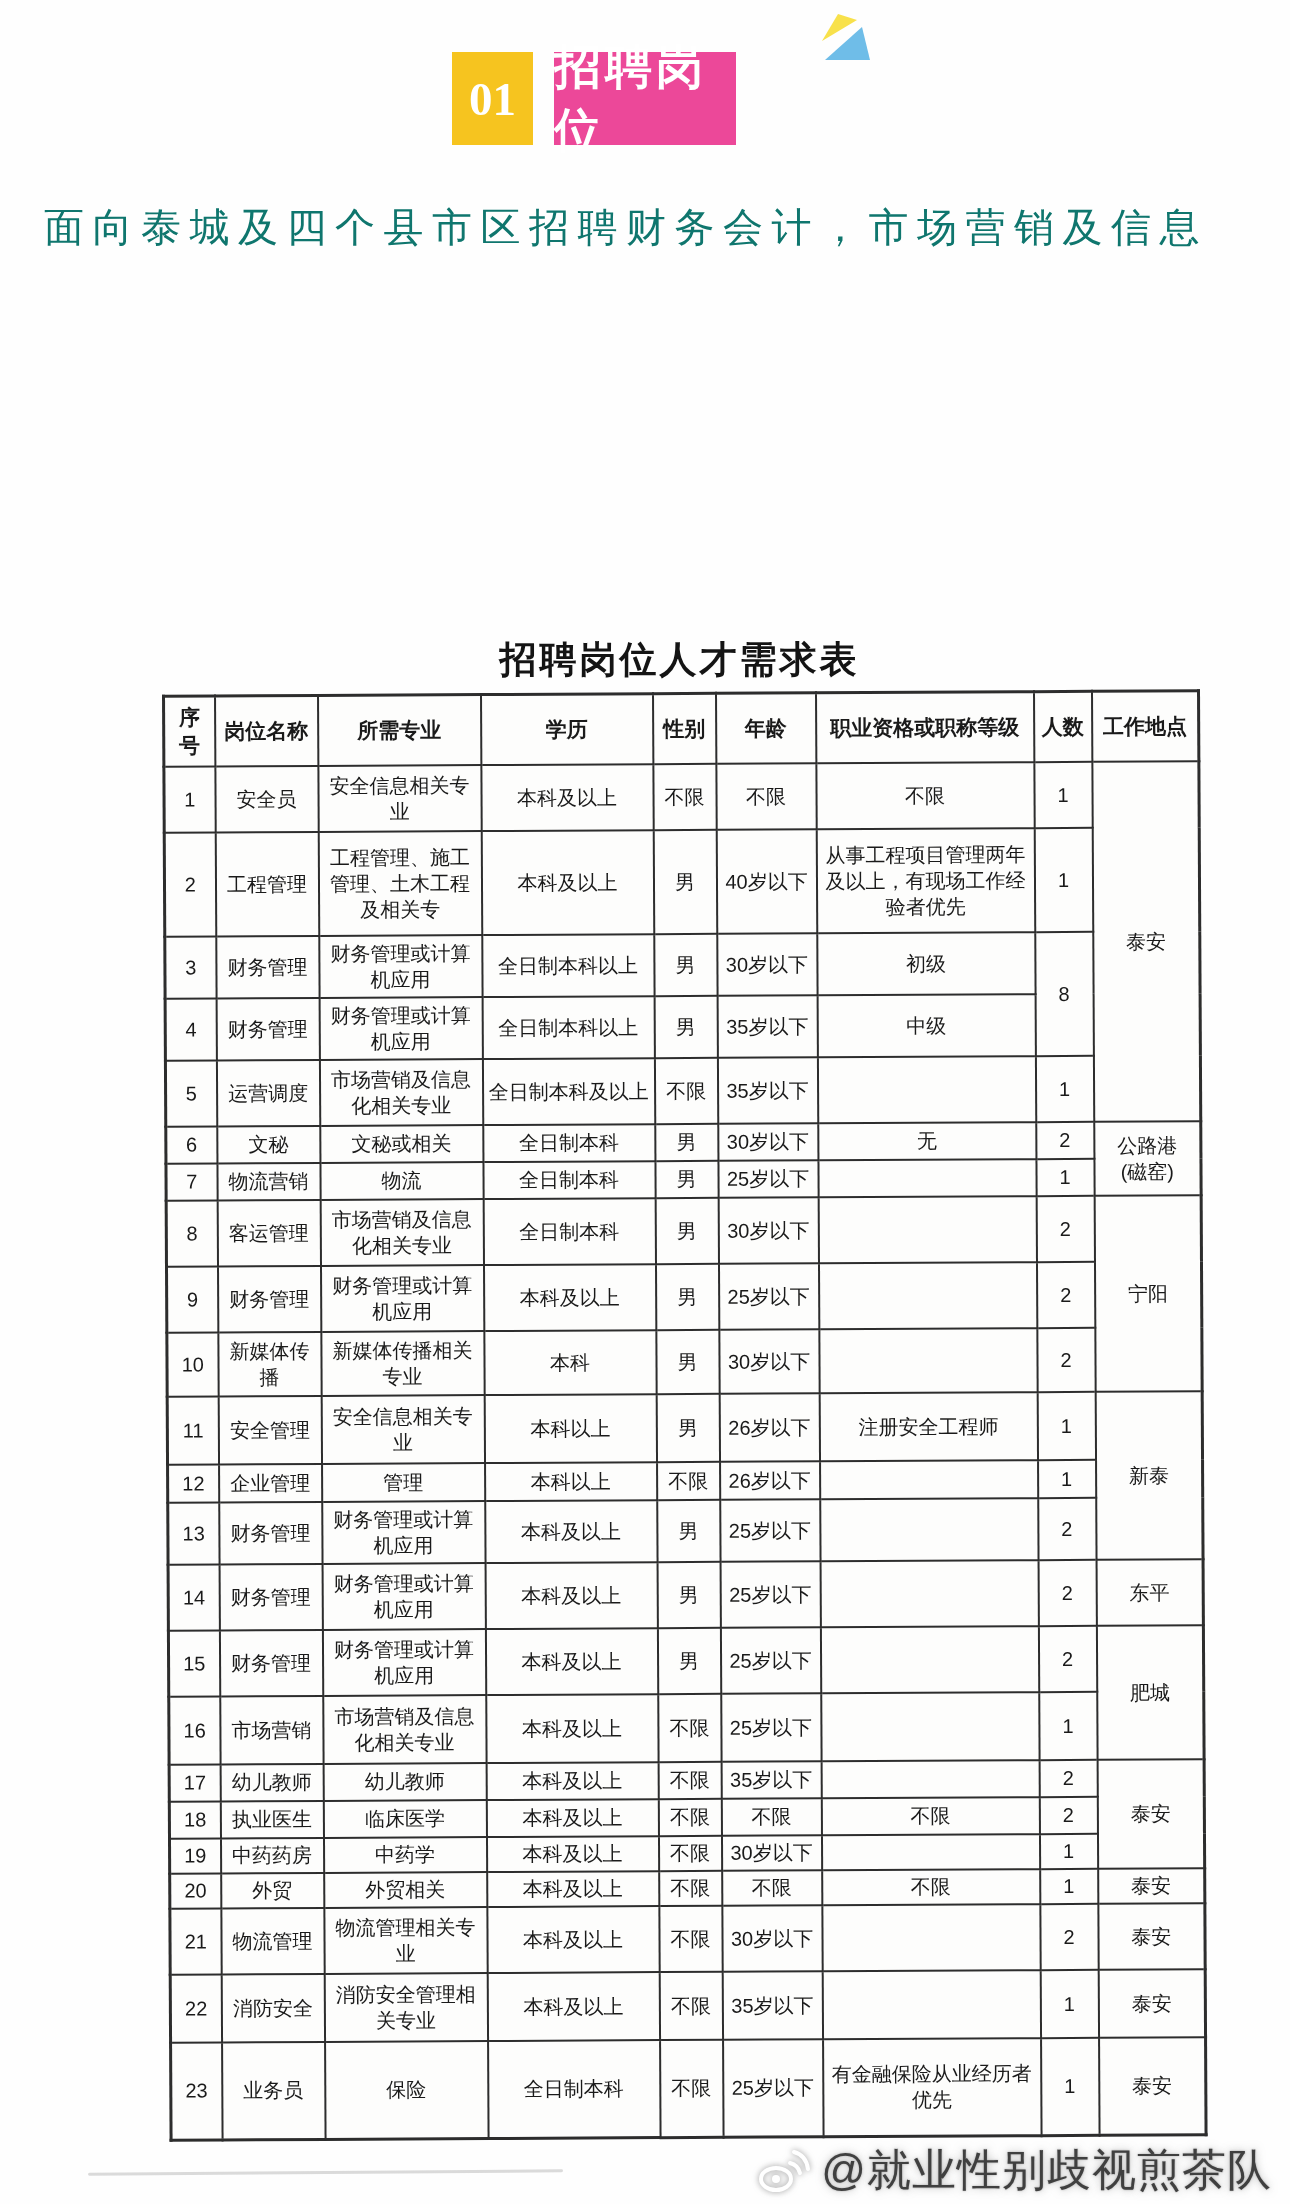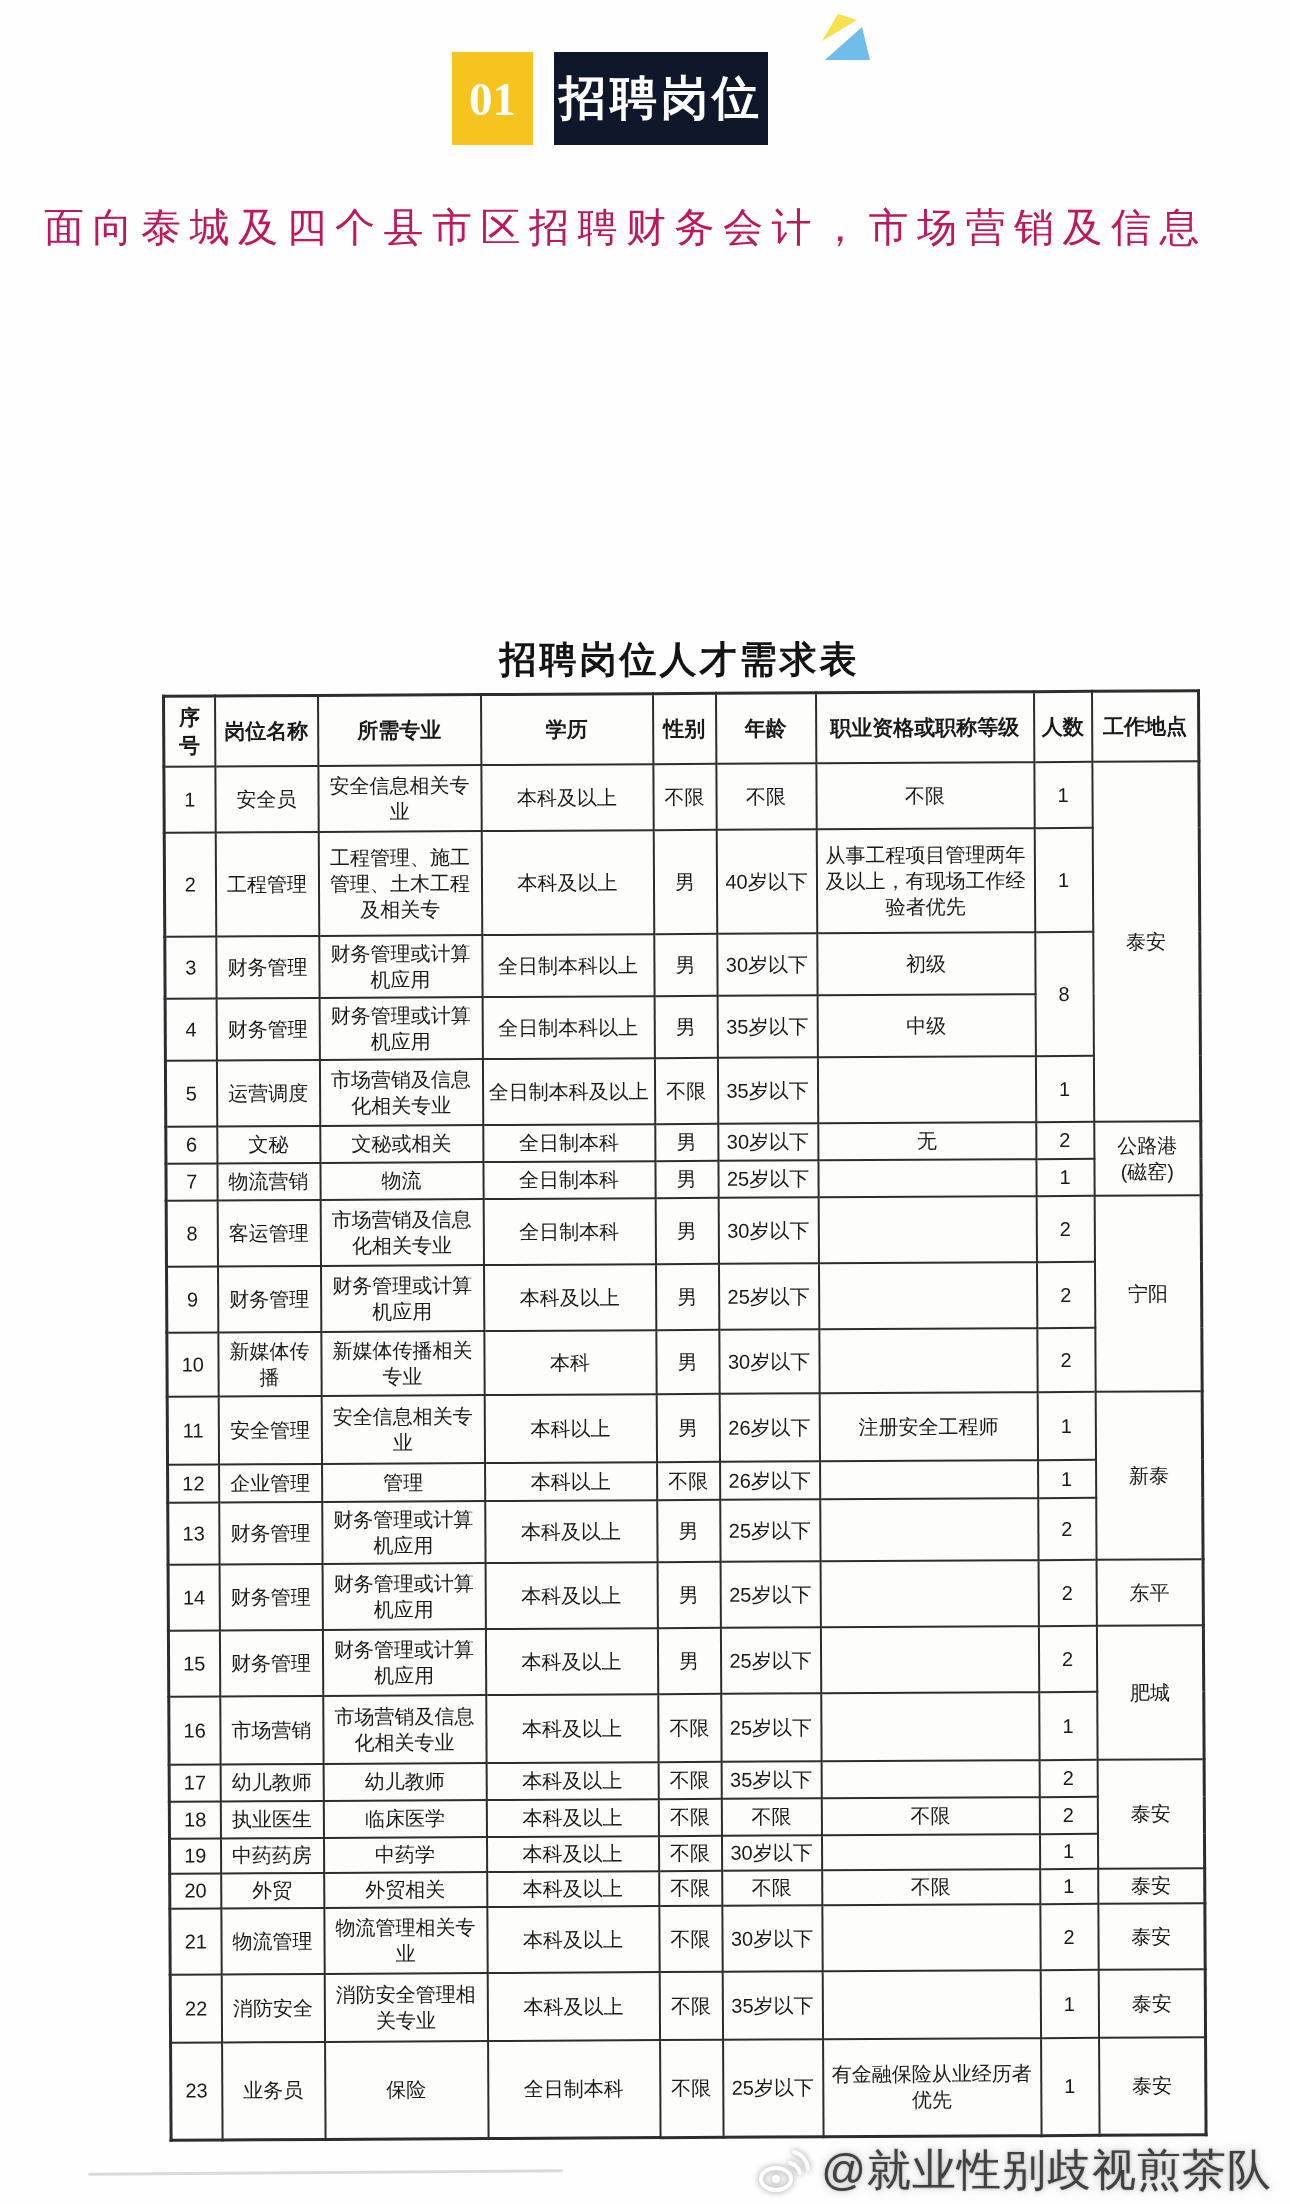--- a/index.html
+++ b/index.html
@@ -9,27 +9,27 @@
     font-family:"Liberation Sans", sans-serif;
   }
   
   .badge-row{position:absolute;left:452px;top:52px;display:flex;gap:21px;}
   .badge-num{
     width:81px;height:93px;background:#F6C41F;color:#fff;
     display:flex;align-items:center;justify-content:center;
     font-family:"Liberation Serif", serif;font-weight:bold;font-size:47px;
   }
   .badge-title{
-    width:214px;height:93px;background:#0f172a;color:#fff;
+    width:182px;height:93px;background:#ec4899;color:#fff;
     display:flex;align-items:center;justify-content:center;
     font-weight:bold;font-size:47px;letter-spacing:4px;
   }
   .tri{position:absolute;left:812px;top:14px;}
   
-  .intro{position:absolute;left:44px;top:188px;width:1220px;color:#be185d;}
+  .intro{position:absolute;left:44px;top:188px;width:1220px;color:#0f766e;}
   .intro .line{
     font-size:40px;line-height:78px;height:78px;letter-spacing:8.5px;white-space:nowrap;
   }
   
   .table-section{position:absolute;left:0;top:636px;width:1082px;}
   .tbl-title{
     width:1035px;margin-left:162px;text-align:center;
     font-size:37px;font-weight:bold;color:#141414;letter-spacing:3px;
     line-height:48px;margin-bottom:8px;
   }

